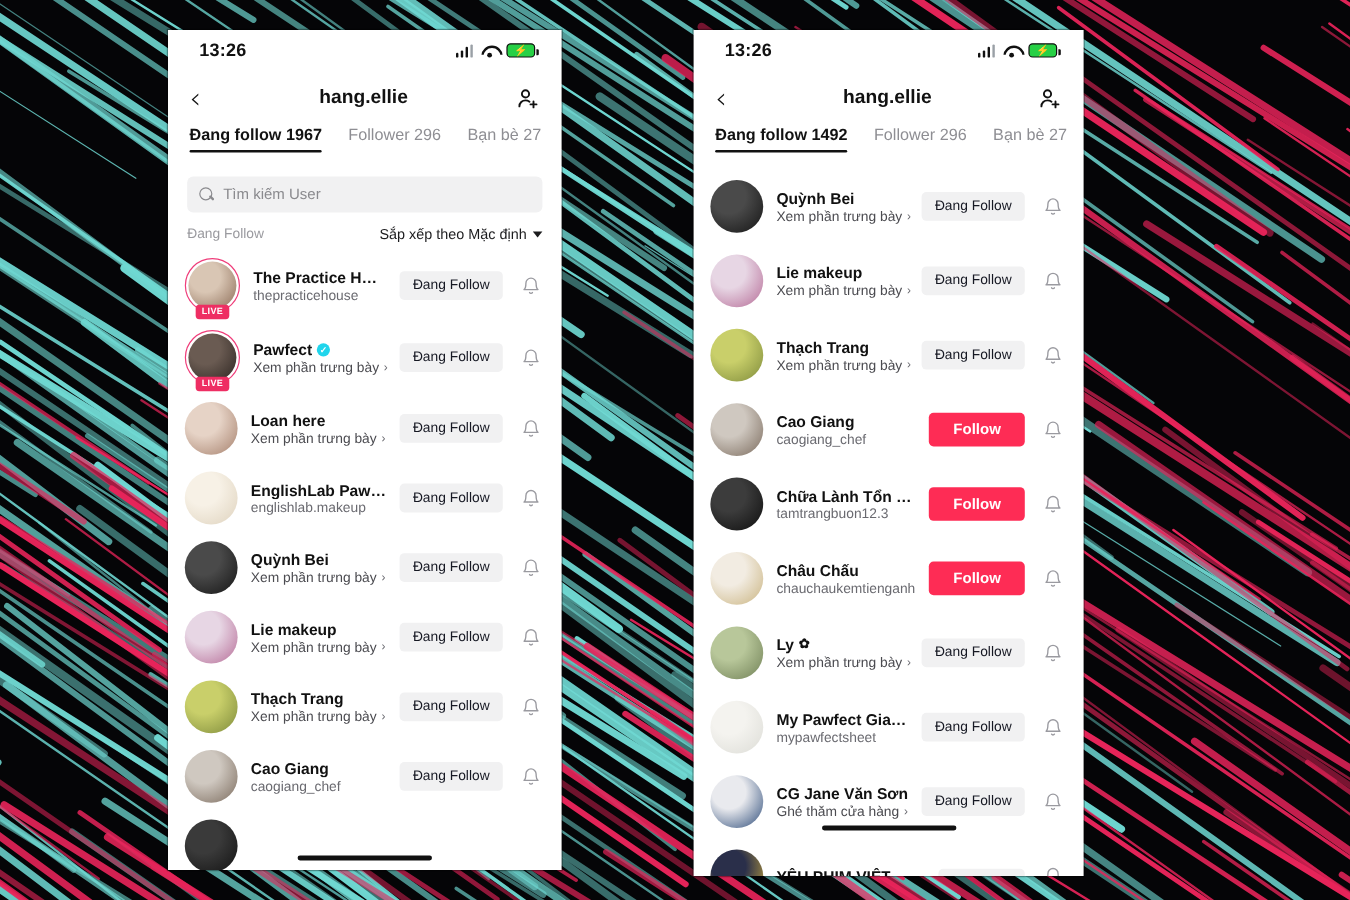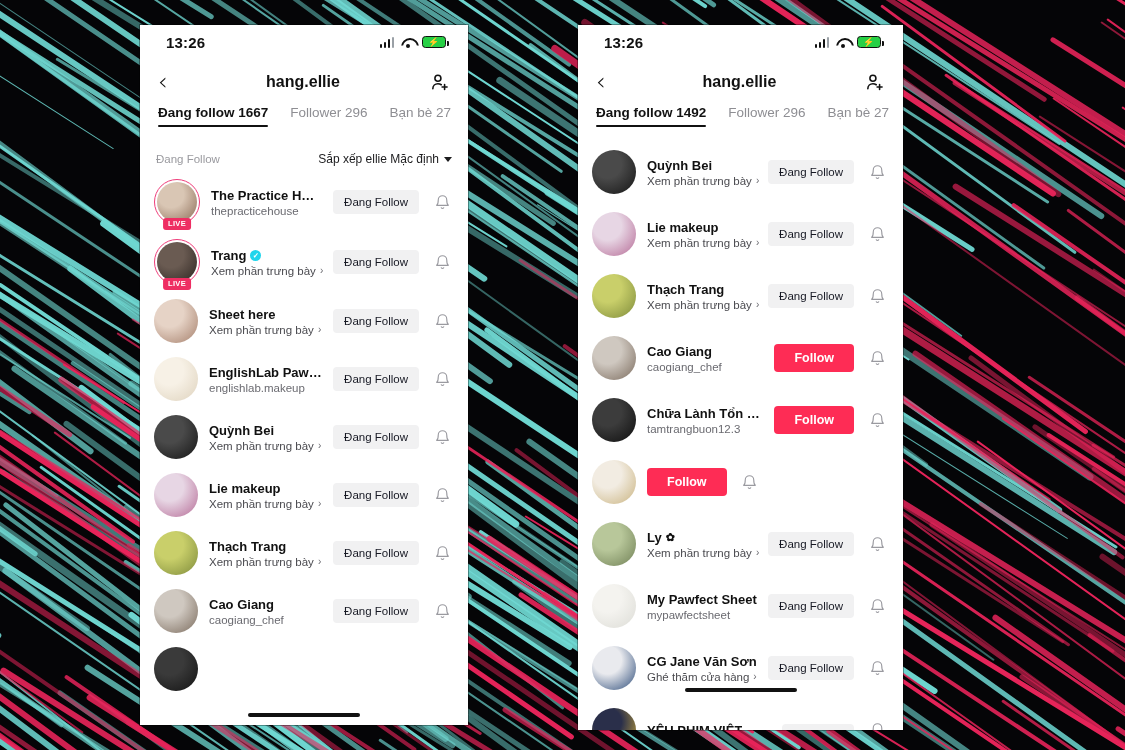--- a/index.html
+++ b/index.html
@@ -488,31 +488,37 @@
     <div class="nav-adduser">
       <svg width="20" height="20" viewBox="0 0 24 24" fill="none" stroke="#111" stroke-width="1.9" stroke-linecap="round" stroke-linejoin="round">
         <circle cx="9.5" cy="7.5" r="3.6"></circle>
         <path d="M3.4 20c0-3.6 2.8-6 6.1-6 1.5 0 2.9.5 4 1.3"></path>
         <path d="M17.5 15v6M14.5 18h6"></path>
       </svg>
     </div>
   </div>
 
   <div class="tabs">
-    <div class="tab active">Đang follow 1667</div>
+    <div class="tab active">Đang follow 1967</div>
     <div class="tab">Follower 296</div>
     <div class="tab">Bạn bè 27</div>
 
   </div>
 
+  <div class="searchwrap">
+    <div class="searchbox">
+      <span class="search-ico"></span>
+      <span class="search-ph">Tìm kiếm User</span>
+    </div>
+  </div>
 
   <div class="sect">
     <div class="sect-l">Đang Follow</div>
     <div class="sect-r">
-      <span>Sắp xếp ellie Mặc định</span>
+      <span>Sắp xếp theo Mặc định</span>
       <span class="caret"></span>
     </div>
   </div>
 
   <div class="ulist listclip" id="list-left">
       <div class="urow ">
         <div class="av-wrap live">
           <div class="av" style="background:radial-gradient(circle at 35% 32%, #d9c6b4 0%, #d9c6b4 34%, #8a6a55 100%);"></div>
           <span class="livebadge">LIVE</span>
         </div>
@@ -532,21 +538,21 @@
           </svg>
         </span>
       </div>
       <div class="urow ">
         <div class="av-wrap live">
           <div class="av" style="background:radial-gradient(circle at 35% 32%, #6a5b52 0%, #6a5b52 34%, #2c2420 100%);"></div>
           <span class="livebadge">LIVE</span>
         </div>
         <div class="uinfo">
           <div class="uname">
-            <span class="txt">Trang</span>
+            <span class="txt">Pawfect</span>
             <span class="verif"></span>
           </div>
           <div class="usub ">
             <span>Xem phần trưng bày</span>
             <span class="chev">›</span>
           </div>
         </div>
         <button class="btn btn-following">Đang Follow</button>
         <span class="bell">
           <svg width="17" height="17" viewBox="0 0 24 24" fill="none" stroke="#9a9aa0" stroke-width="1.6" stroke-linecap="round" stroke-linejoin="round">
@@ -554,21 +560,21 @@
             <path d="M10.3 19.5a2 2 0 0 0 3.4 0"></path>
           </svg>
         </span>
       </div>
       <div class="urow ">
         <div class="av-wrap">
           <div class="av" style="background:radial-gradient(circle at 35% 32%, #e6d3c6 0%, #e6d3c6 34%, #a57f6b 100%);"></div>
         </div>
         <div class="uinfo">
           <div class="uname">
-            <span class="txt">Sheet here</span>
+            <span class="txt">Loan here</span>
           </div>
           <div class="usub ">
             <span>Xem phần trưng bày</span>
             <span class="chev">›</span>
           </div>
         </div>
         <button class="btn btn-following">Đang Follow</button>
         <span class="bell">
           <svg width="17" height="17" viewBox="0 0 24 24" fill="none" stroke="#9a9aa0" stroke-width="1.6" stroke-linecap="round" stroke-linejoin="round">
             <path d="M18 8.5a6 6 0 0 0-12 0c0 6-2.2 7.5-2.2 7.5h16.4S18 14.5 18 8.5"></path>
@@ -828,20 +834,28 @@
           <svg width="17" height="17" viewBox="0 0 24 24" fill="none" stroke="#9a9aa0" stroke-width="1.6" stroke-linecap="round" stroke-linejoin="round">
             <path d="M18 8.5a6 6 0 0 0-12 0c0 6-2.2 7.5-2.2 7.5h16.4S18 14.5 18 8.5"></path>
             <path d="M10.3 19.5a2 2 0 0 0 3.4 0"></path>
           </svg>
         </span>
       </div>
       <div class="urow urow-r">
         <div class="av-wrap">
           <div class="av" style="background:radial-gradient(circle at 35% 32%, #f2ece2 0%, #f2ece2 34%, #c9b37f 100%);"></div>
         </div>
+        <div class="uinfo">
+          <div class="uname">
+            <span class="txt">Châu Chấu</span>
+          </div>
+          <div class="usub handle">
+            <span>chauchaukemtienganh</span>
+          </div>
+        </div>
         <button class="btn btn-follow">Follow</button>
         <span class="bell">
           <svg width="17" height="17" viewBox="0 0 24 24" fill="none" stroke="#9a9aa0" stroke-width="1.6" stroke-linecap="round" stroke-linejoin="round">
             <path d="M18 8.5a6 6 0 0 0-12 0c0 6-2.2 7.5-2.2 7.5h16.4S18 14.5 18 8.5"></path>
             <path d="M10.3 19.5a2 2 0 0 0 3.4 0"></path>
           </svg>
         </span>
       </div>
       <div class="urow urow-r">
         <div class="av-wrap">
@@ -864,21 +878,21 @@
             <path d="M10.3 19.5a2 2 0 0 0 3.4 0"></path>
           </svg>
         </span>
       </div>
       <div class="urow urow-r">
         <div class="av-wrap">
           <div class="av" style="background:radial-gradient(circle at 35% 32%, #f4f3ef 0%, #f4f3ef 34%, #dcdcd6 100%);"></div>
         </div>
         <div class="uinfo">
           <div class="uname">
-            <span class="txt">My Pawfect Sheet</span>
+            <span class="txt">My Pawfect Giang</span>
           </div>
           <div class="usub handle">
             <span>mypawfectsheet</span>
           </div>
         </div>
         <button class="btn btn-following">Đang Follow</button>
         <span class="bell">
           <svg width="17" height="17" viewBox="0 0 24 24" fill="none" stroke="#9a9aa0" stroke-width="1.6" stroke-linecap="round" stroke-linejoin="round">
             <path d="M18 8.5a6 6 0 0 0-12 0c0 6-2.2 7.5-2.2 7.5h16.4S18 14.5 18 8.5"></path>
             <path d="M10.3 19.5a2 2 0 0 0 3.4 0"></path>

